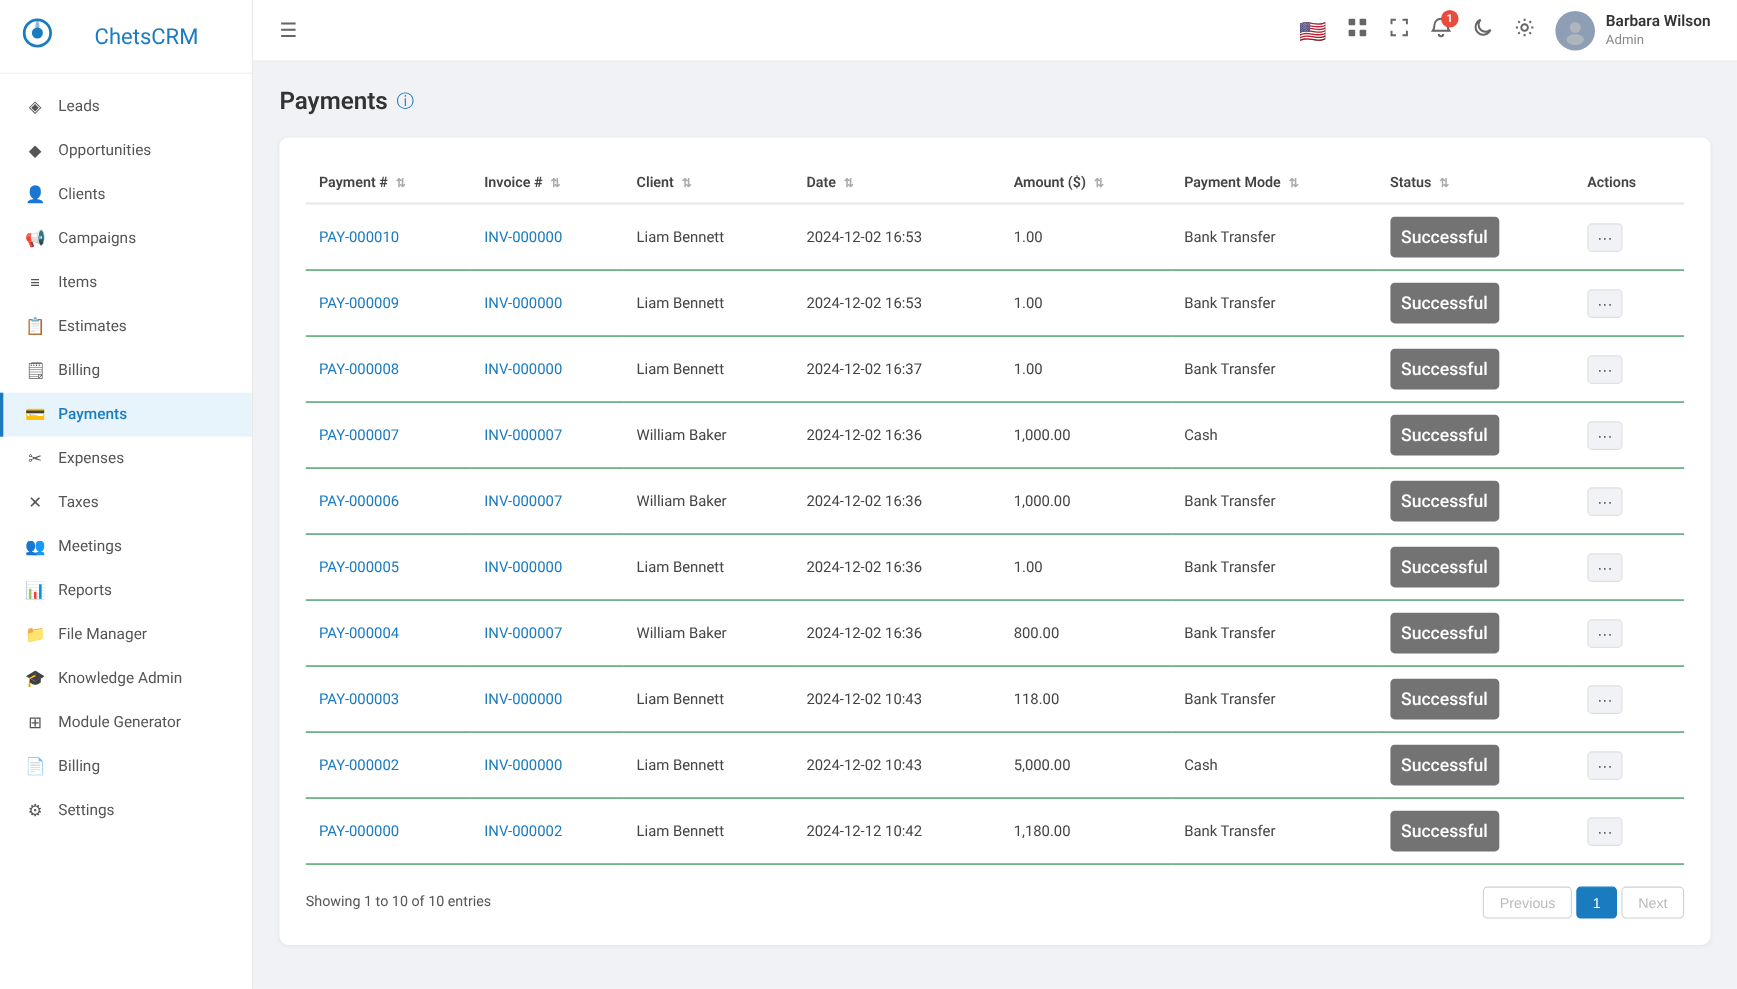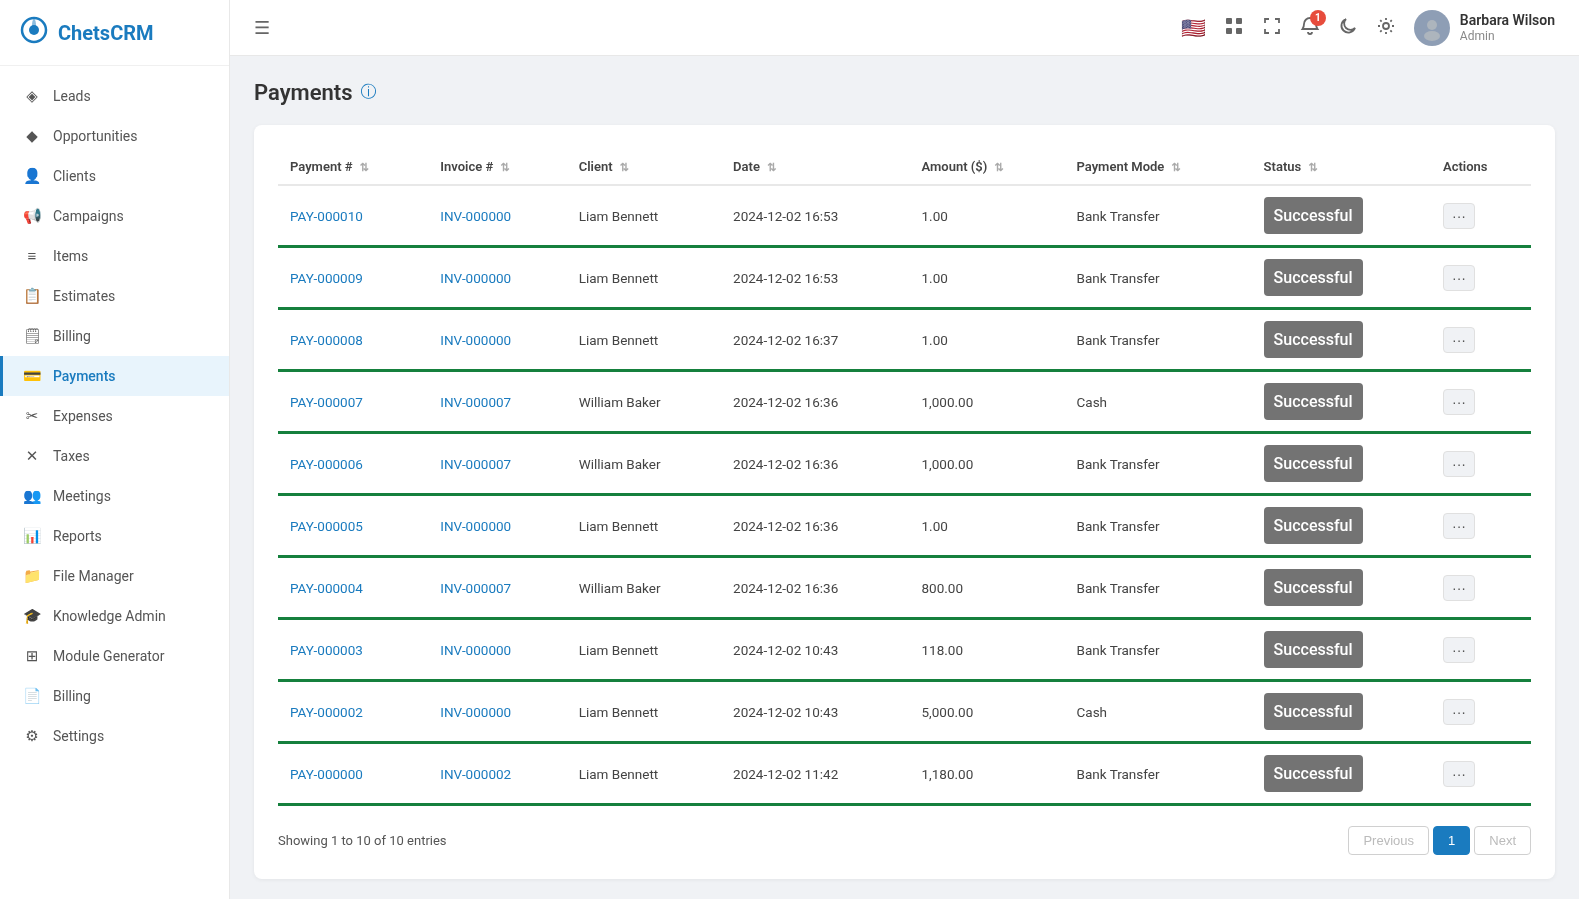--- a/index.html
+++ b/index.html
@@ -1,21 +1,21 @@
 <!DOCTYPE html>
 <html><head>
   <meta charset="utf-8">
   <style>
     * { box-sizing: border-box; margin: 0; padding: 0; }
     body { font-family: -apple-system, BlinkMacSystemFont, 'Segoe UI', Roboto, sans-serif; font-size: 14px; background: #f0f2f5; display: flex; height: 100vh; overflow: hidden; }
 
     
     .sidebar { width: 230px; background: #fff; border-right: 1px solid #e8e8e8; display: flex; flex-direction: column; height: 100vh; overflow-y: auto; flex-shrink: 0; }
     .sidebar-logo { padding: 16px 20px; display: flex; align-items: center; gap: 10px; border-bottom: 1px solid #f0f0f0; }
-    .sidebar-logo-text { font-size: 20px; font-weight: 700; color: #1a7bbf; }
+    .sidebar-logo-text { font-size: 20px; font-weight: 400; color: #1a7bbf; margin-left: 28px; }
     .sidebar-logo-icon { color: #1a7bbf; font-size: 22px; }
     .sidebar-nav { padding: 10px 0; }
     .sidebar-item { display: flex; align-items: center; gap: 12px; padding: 11px 20px; cursor: pointer; color: #555; font-size: 14px; border-left: 3px solid transparent; transition: background 0.15s; }
     .sidebar-item.active { background: #e8f4fc; color: #1a7bbf; border-left: 3px solid #1a7bbf; font-weight: 500; }
     .sidebar-item .nav-icon { width: 18px; text-align: center; font-size: 15px; flex-shrink: 0; }
 
     
     .main { flex: 1; display: flex; flex-direction: column; overflow: hidden; }
 
     
@@ -44,21 +44,21 @@
     .show-entries { display: flex; align-items: center; gap: 8px; color: #555; }
     .show-entries select { border: 1px solid #d0d0d0; border-radius: 4px; padding: 4px 8px; font-size: 13px; color: #333; cursor: pointer; }
     .search-box { display: flex; align-items: center; gap: 8px; color: #555; }
     .search-box input { border: 1px solid #d0d0d0; border-radius: 4px; padding: 5px 10px; font-size: 13px; width: 200px; outline: none; }
 
     
     table { width: 100%; border-collapse: collapse; font-size: 13.5px; }
     thead tr { border-bottom: 2px solid #e8e8e8; }
     thead th { padding: 10px 12px; text-align: left; color: #444; font-weight: 600; font-size: 13px; white-space: nowrap; position: relative; }
     thead th .sort-icon { color: #aaa; font-size: 11px; margin-left: 4px; }
-    tbody tr { border-bottom: 3px solid #15803d; }
+    tbody tr { border-bottom: 1px solid #15803d; }
     tbody td { padding: 11px 12px; color: #444; }
     .link-cell { color: #1a7bbf; cursor: pointer; text-decoration: none; }
     .badge-success { background: #737373; color: #fff; padding: 9px 10px; border-radius: 4px; font-size: 16px; font-weight: 500; display: inline-block; }
     .action-btn { background: #f0f2f5; border: 1px solid #e0e0e0; border-radius: 4px; padding: 4px 8px; cursor: pointer; color: #555; font-size: 14px; }
 
     
     .table-footer { display: flex; align-items: center; justify-content: space-between; margin-top: 20px; }
     .showing-info { color: #555; font-size: 13px; }
     .pagination { display: flex; align-items: center; gap: 4px; margin-left: 26px; }
     .page-btn { padding: 6px 14px; border: 1px solid #d0d0d0; border-radius: 4px; cursor: pointer; background: #fff; color: #555; font-size: 13px; }
@@ -316,21 +316,21 @@
       <td>2024-12-02 10:43</td>
       <td>5,000.00</td>
       <td>Cash</td>
       <td><span class="badge-success">Successful</span></td>
       <td><button class="action-btn">···</button></td>
     </tr>
             <tr>
       <td><a class="link-cell">PAY-000000</a></td>
       <td><a class="link-cell">INV-000002</a></td>
       <td>Liam Bennett</td>
-      <td>2024-12-02 11:42</td>
+      <td>2024-12-12 10:42</td>
       <td>1,180.00</td>
       <td>Bank Transfer</td>
       <td><span class="badge-success">Successful</span></td>
       <td><button class="action-btn">···</button></td>
     </tr>
           </tbody>
       </table>
 
       <div class="table-footer">
         <span class="showing-info">Showing 1 to 10 of 10 entries</span>

